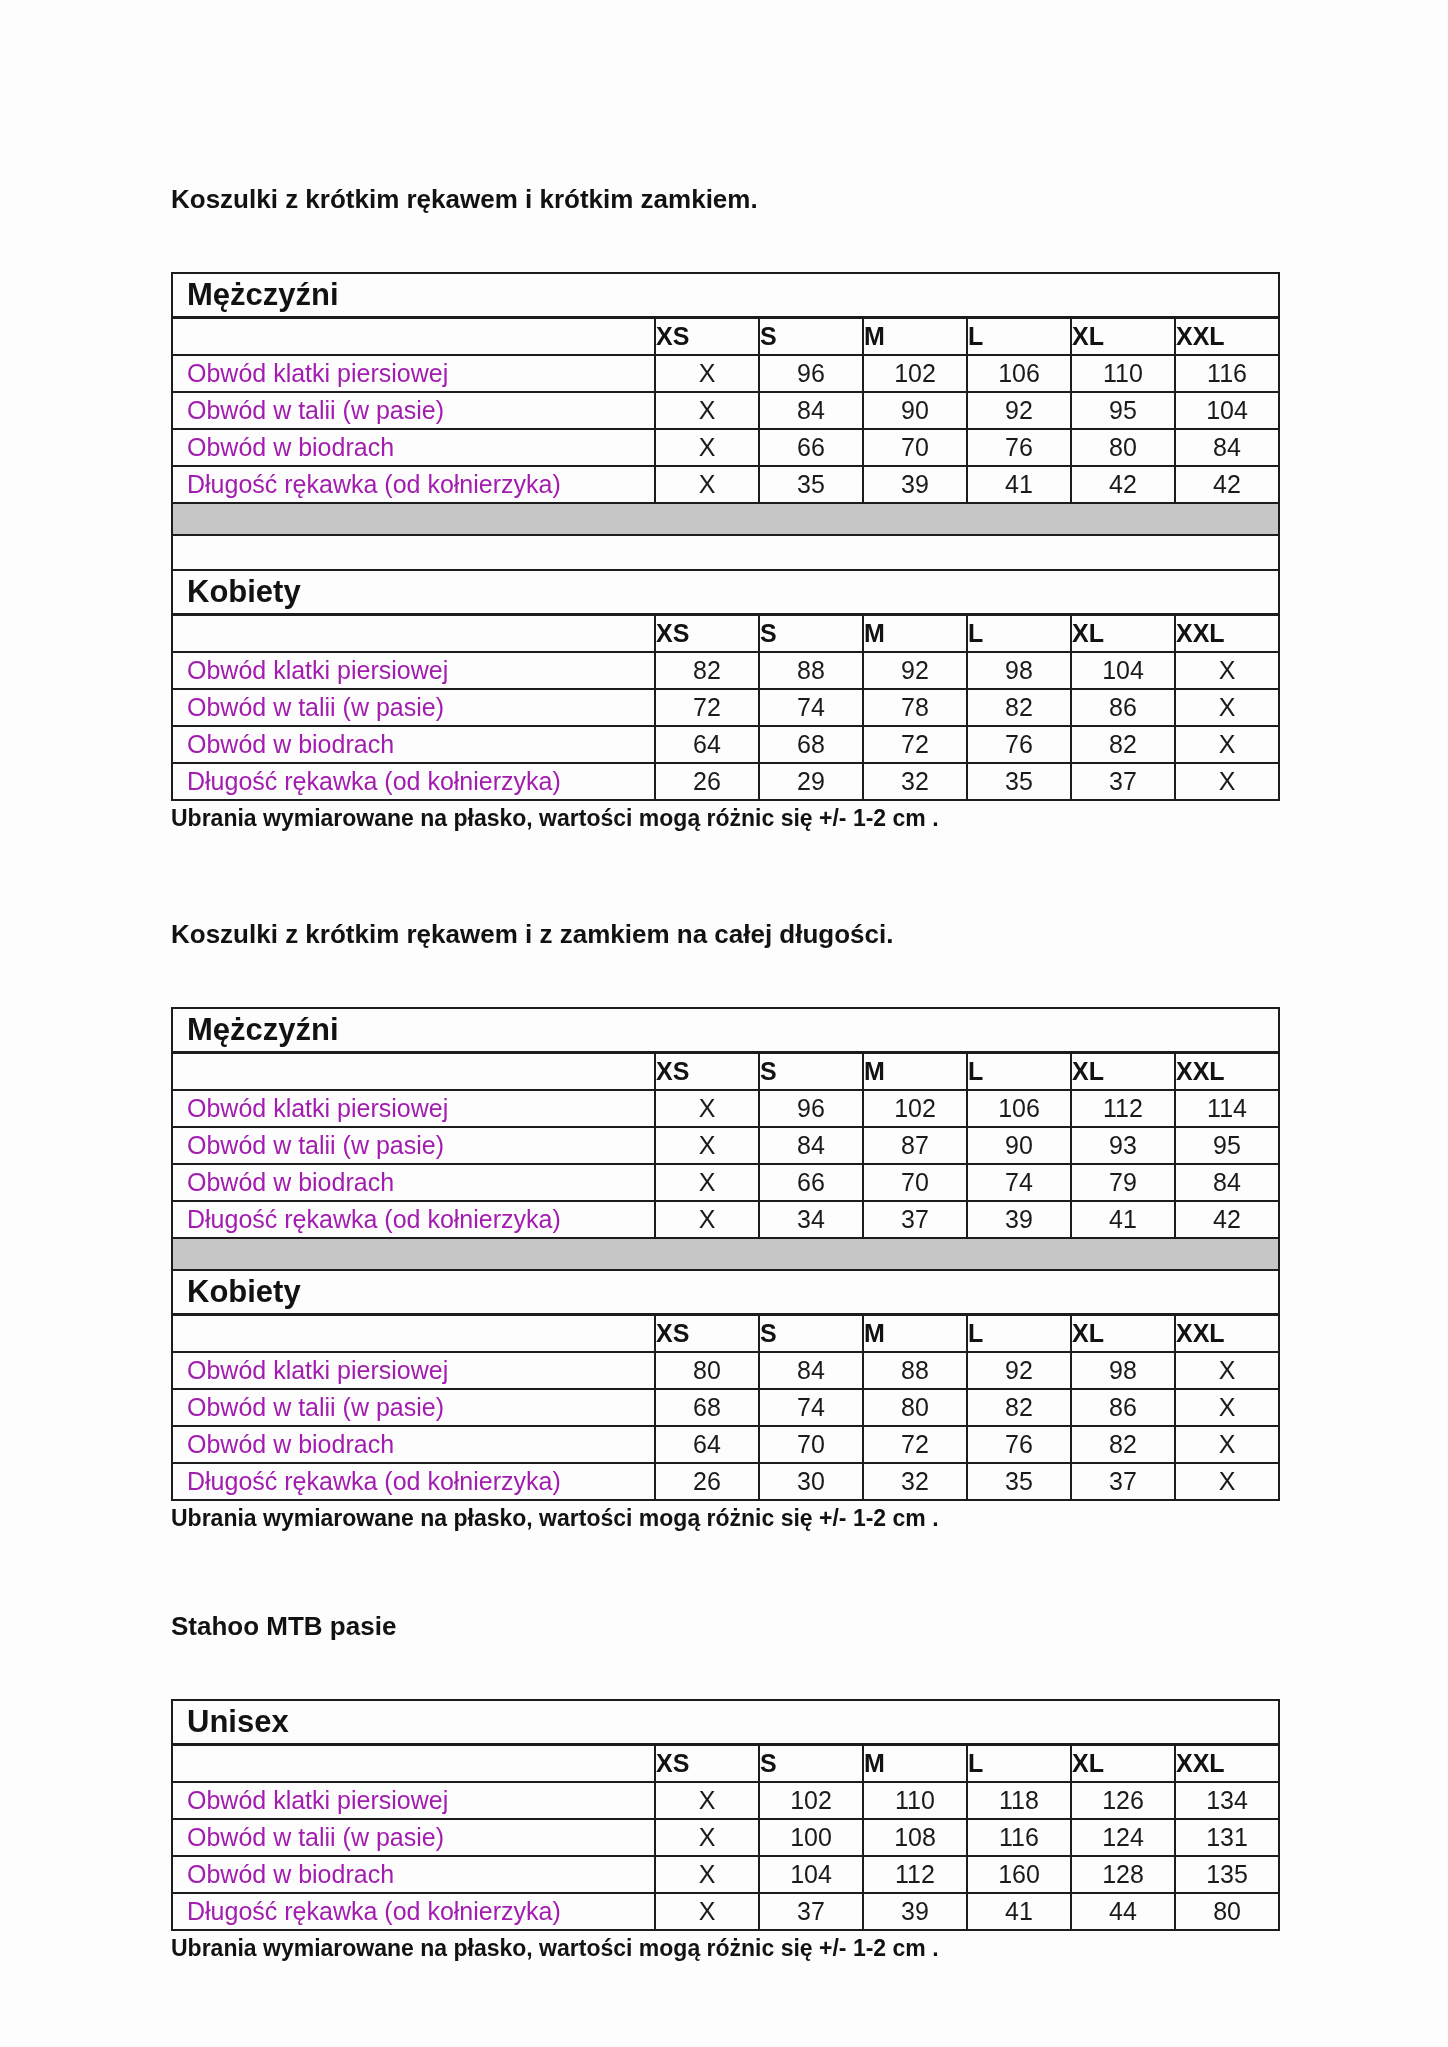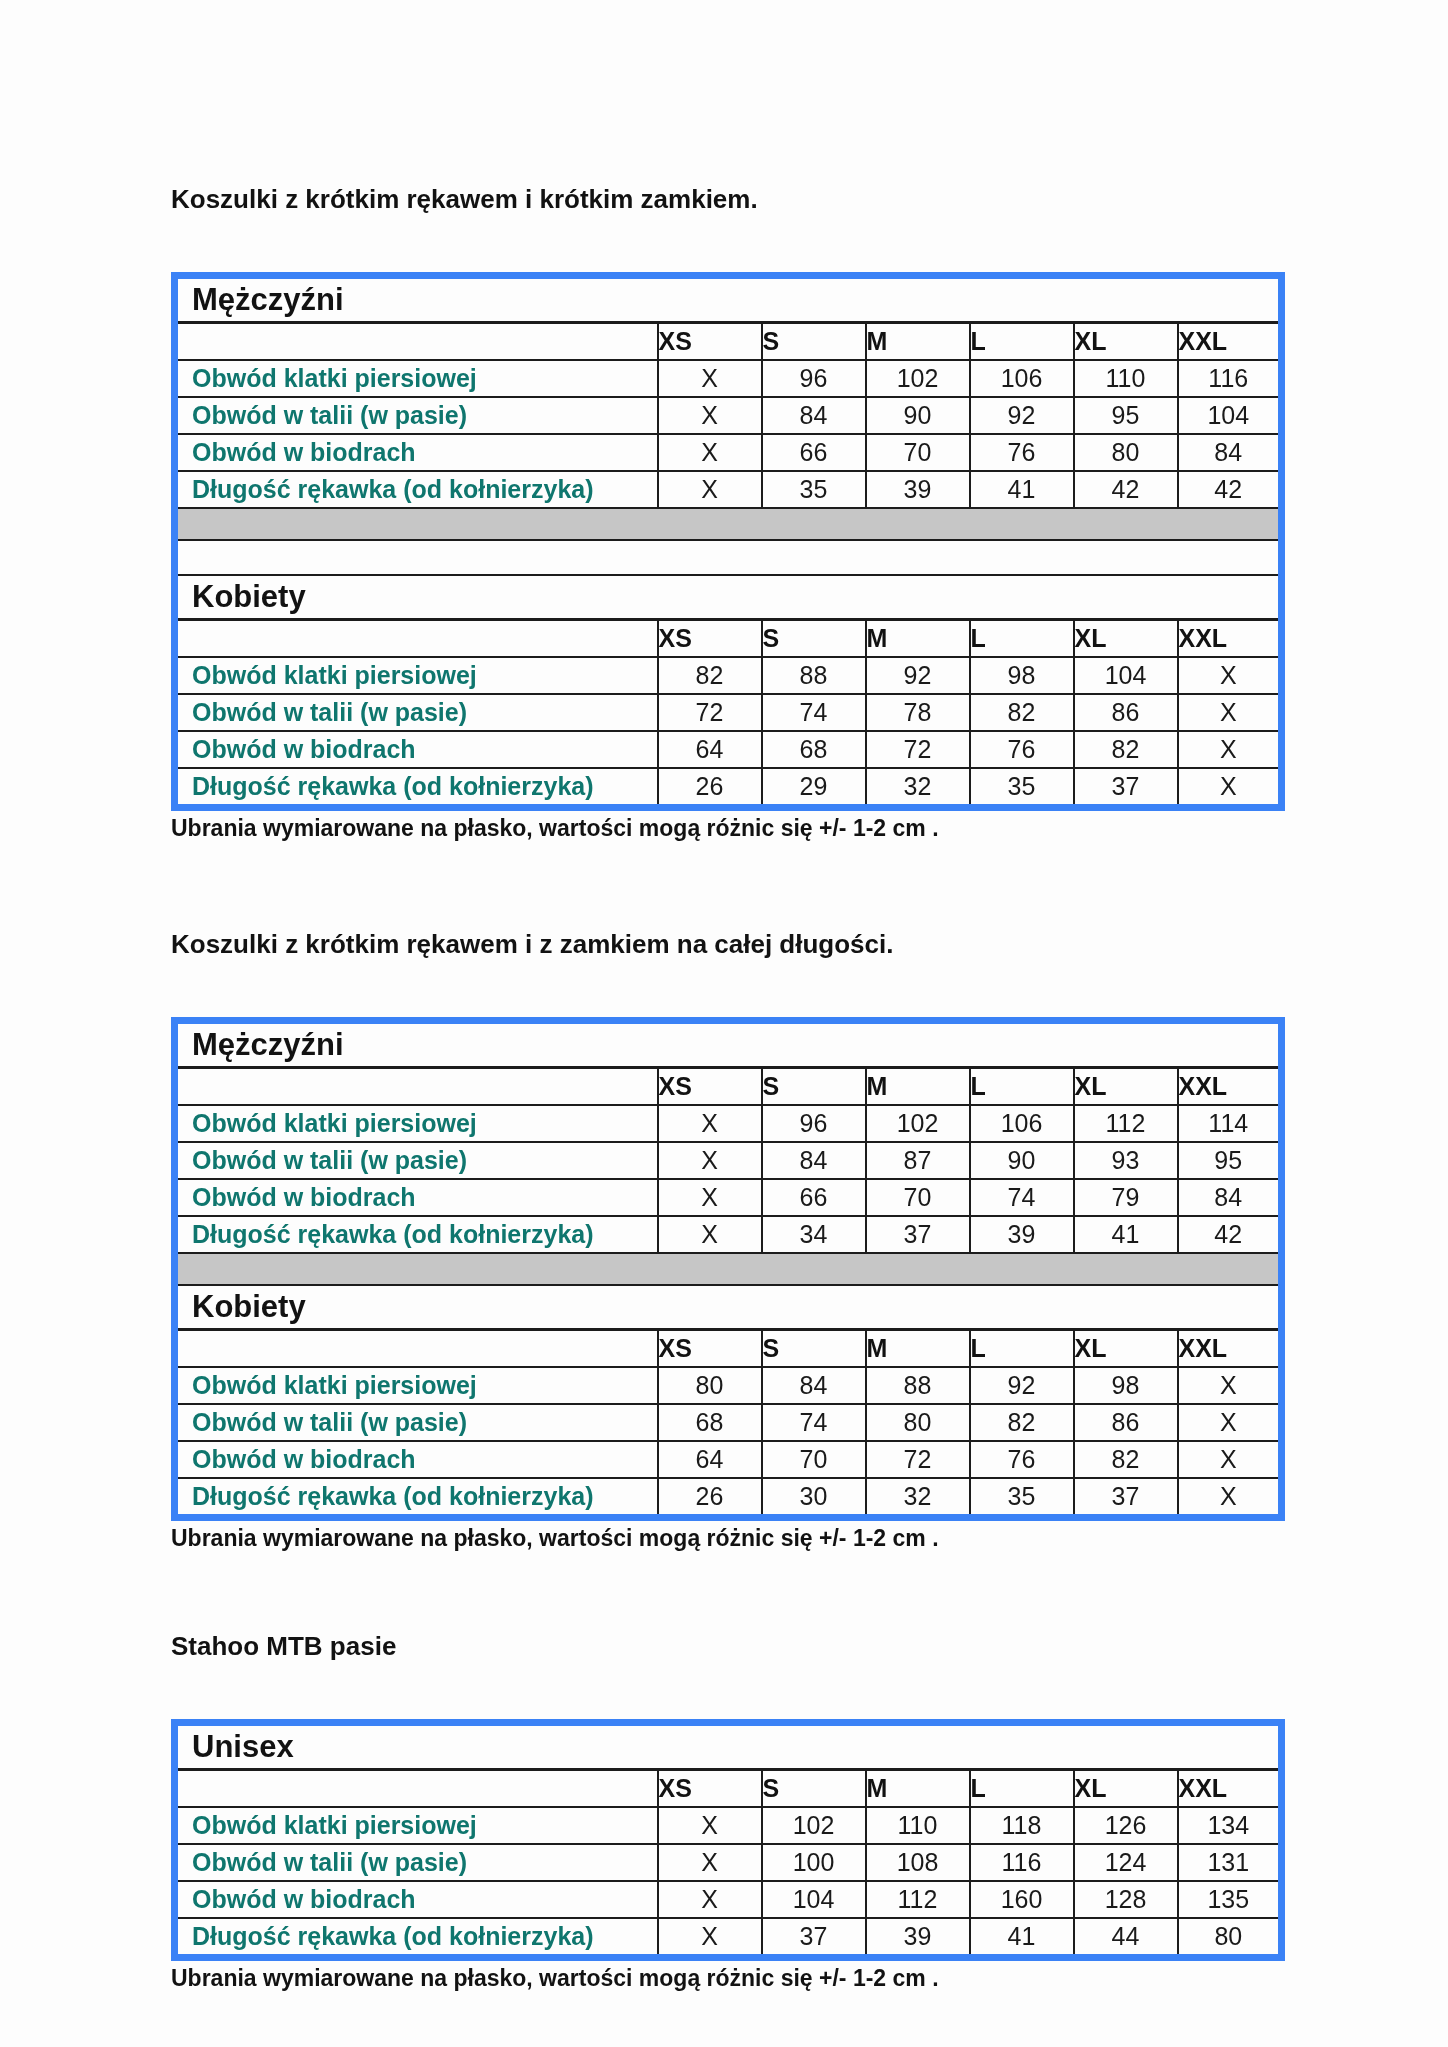--- a/index.html
+++ b/index.html
@@ -30,21 +30,21 @@
   }
   .sec0 .section-heading { margin-top: 172px; }
   .sec1 .section-heading { margin-top: 88px; }
   .sec2 .section-heading { margin-top: 80px; }
 
   table.size-table {
     border-collapse: collapse;
     table-layout: fixed;
     width: 1107px;
     margin-top: 58px;
-    border: 7px solid #3b82f6;
+    border: 2px solid #3b82f6;
   }
   .sec2 table.size-table { }
 
   table.size-table td {
     border: 2px solid #1c1c1c;
     padding: 0;
     overflow: hidden;
     white-space: nowrap;
   }
   tr.block-title-row td {
@@ -61,24 +61,24 @@
     font-size: 25px;
     font-weight: bold;
     text-align: left;
     color: #121212;
   }
   tr.data-row td {
     height: 35px;
     font-size: 25px;
   }
   tr.data-row td.label-cell {
-    font-weight: bold;
+    font-weight: normal;
     text-align: left;
     padding-left: 14px;
-    color: #0f766e;
+    color: #a21caf;
   }
   tr.data-row td.value-cell {
     font-weight: normal;
     text-align: center;
     color: #1a1a1a;
   }
   tr.gray-row td {
     height: 30px;
     background: #c6c6c6;
   }

